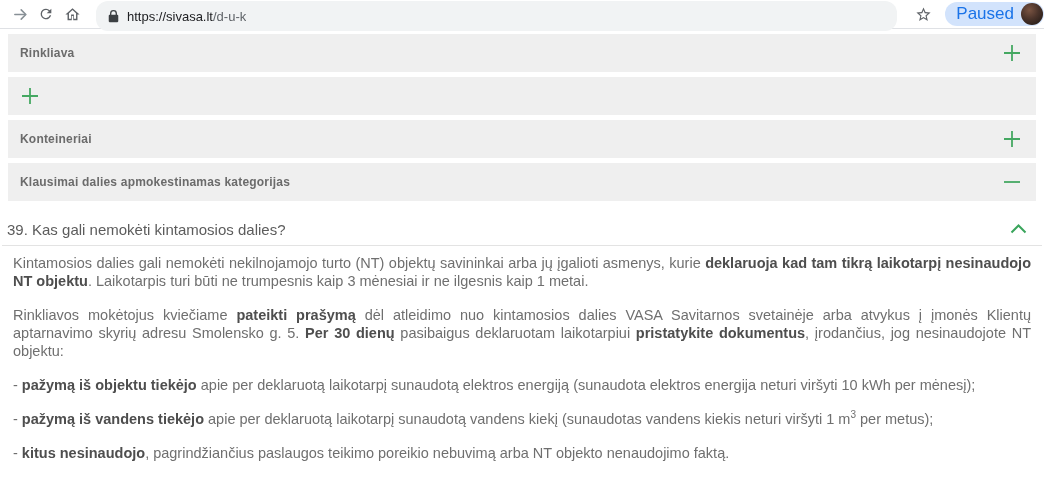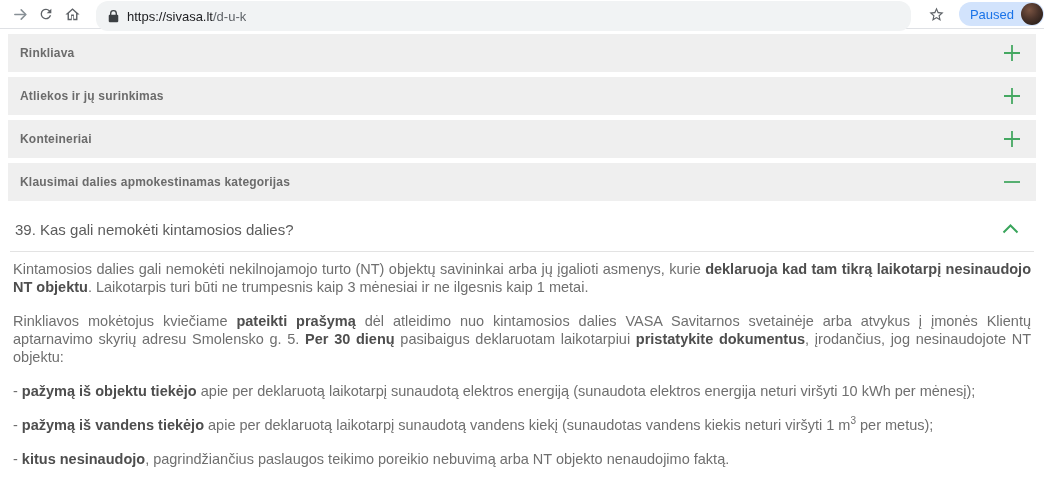--- a/index.html
+++ b/index.html
@@ -20,36 +20,36 @@
     display:flex;align-items:center;gap:8px;padding:0 12px;margin:4px 10px 0 8px;
     min-width:0;cursor:text;
   }
   .url{font-size:13px;color:#202124;white-space:nowrap;overflow:hidden}
   .url .path{color:#5f6368}
   .paused{
     height:24px;background:#d2e3fc;border-radius:14px;flex:none;
     display:flex;align-items:center;gap:7px;padding:0 1px 0 11px;
     margin-left:6px;cursor:pointer;
   }
-  .paused .plabel{color:#1a73e8;font-size:13px}
+  .paused .plabel{color:#1a73e8;font-size:17px}
   .avatar{
     width:22px;height:22px;border-radius:50%;flex:none;
     background:radial-gradient(circle at 38% 32%,#7a5442 0%,#4a332a 45%,#191512 100%);
   }
   
   .acc{
     margin:5px 8px 0;background:#efefef;height:38px;
     display:flex;align-items:center;justify-content:space-between;
     padding:0 14px 0 12px;box-sizing:border-box;cursor:pointer;
   }
   .acc-label{font-weight:bold;font-size:12px;color:#6b6b6b;letter-spacing:.2px}
   .toggle{width:20px;height:20px;display:flex;align-items:center;justify-content:center}
   
   .qrow{
-    margin:0 10px;padding:19px 5px 13px;border-bottom:1px solid #e3e3e3;
+    margin:0 2px;padding:19px 5px 7px;border-bottom:1px solid #e3e3e3;
     display:flex;align-items:center;justify-content:space-between;cursor:pointer;
   }
   .qtext{font-size:15px;color:#5c5c5c}
   .qrow .chev{margin-right:10px}
   .content{margin:0 13px;color:#6f6f6f;font-size:14.5px;line-height:18px;text-align:justify}
   .content p{margin:16px 0 0}
   .content p.first{margin-top:8px}
   .content b{color:#4e4e4e}
   .content sup{font-size:10px;line-height:0}
 </style>
@@ -95,21 +95,20 @@
 <div>
   <div class="acc">
     <span class="acc-label">Rinkliava</span>
     <span class="toggle">
       <svg width="20" height="20" viewBox="0 0 20 20">
           <path d="M10 2v16M2 10h16" stroke="#45a862" stroke-width="1.8" fill="none"></path>
         </svg>
     </span>
   </div>
   <div class="acc">
-    <span class="acc-label">Atliekos ir jų surinkimas</span>
     <span class="toggle">
       <svg width="20" height="20" viewBox="0 0 20 20">
           <path d="M10 2v16M2 10h16" stroke="#45a862" stroke-width="1.8" fill="none"></path>
         </svg>
     </span>
   </div>
   <div class="acc">
     <span class="acc-label">Konteineriai</span>
     <span class="toggle">
       <svg width="20" height="20" viewBox="0 0 20 20">

